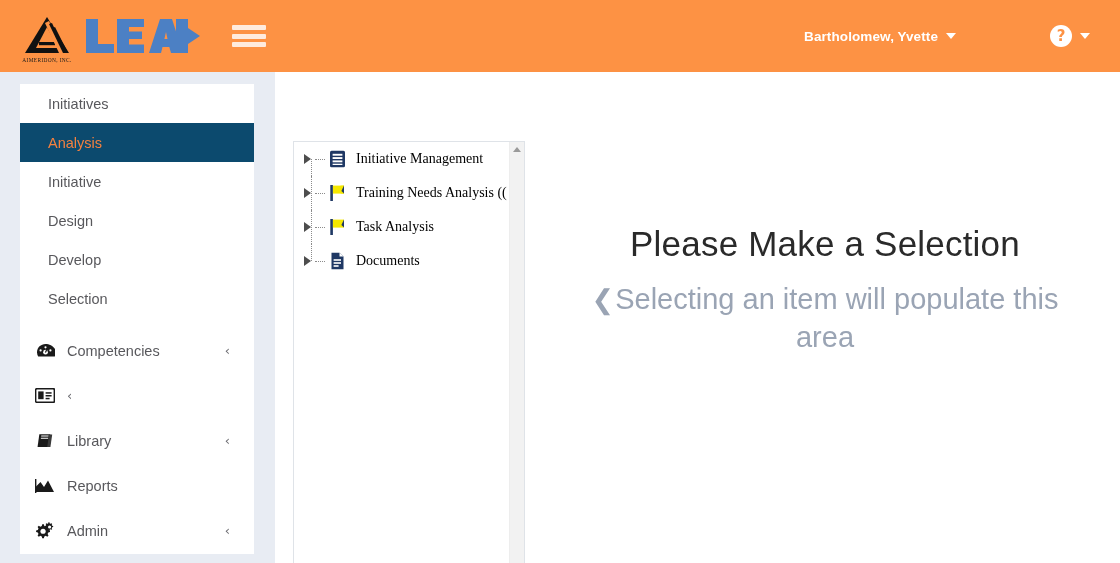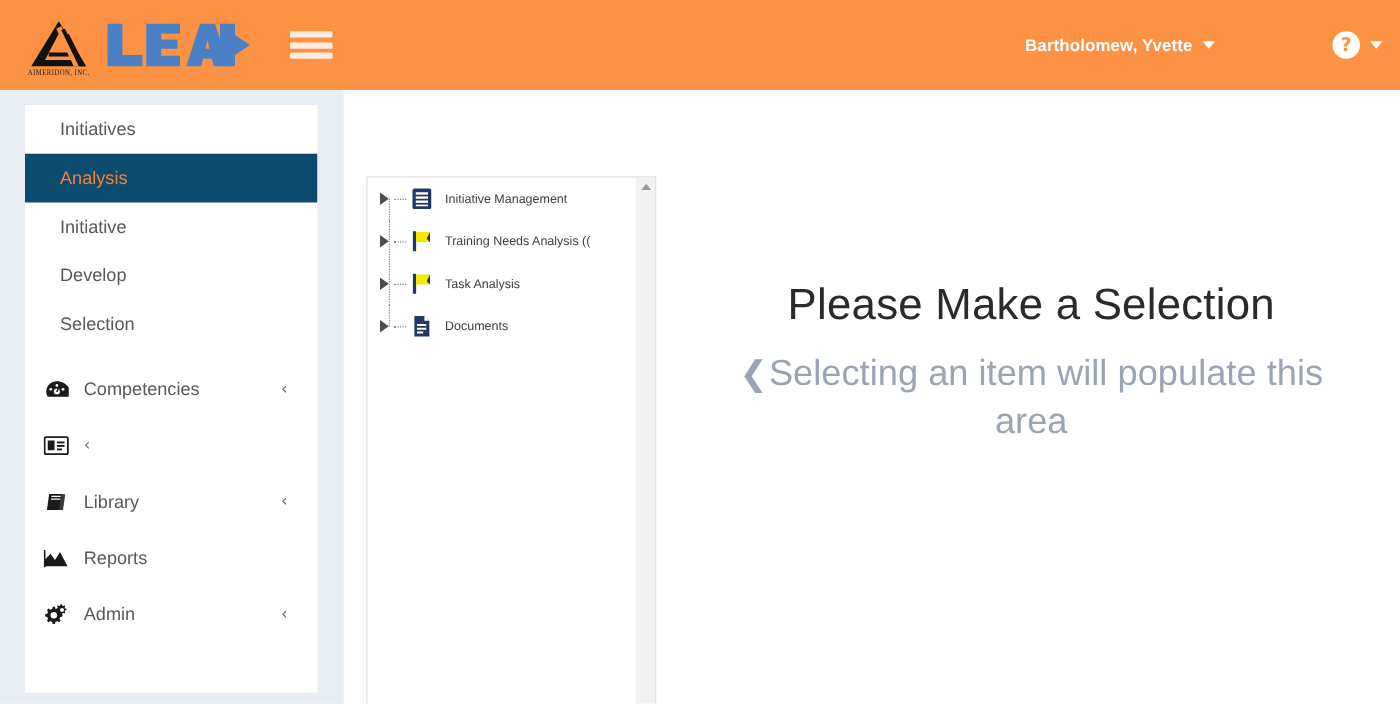--- a/index.html
+++ b/index.html
@@ -37,21 +37,21 @@
   #hamburger {
     margin-left: 30px; width: 34px; height: 26px;
     display: flex; flex-direction: column; justify-content: space-between;
     cursor: pointer; padding: 2px 0;
   }
   #hamburger span {
     display: block; height: 5px; width: 34px;
     background: rgba(255,255,255,.82); border-radius: 1px;
   }
   #header-right {
-    margin-left: auto; display: flex; align-items: center; padding-right: 14px;
+    margin-left: auto; display: flex; align-items: center; padding-right: 30px;
   }
   #user-menu {
     color: #ffffff; font-size: 13.5px; font-weight: bold;
     display: flex; align-items: center; cursor: pointer;
     letter-spacing: .1px;
   }
   .caret {
     width: 0; height: 0; margin-left: 8px;
     border-left: 5px solid transparent; border-right: 5px solid transparent;
     border-top: 6px solid #ffffff;
@@ -145,22 +145,22 @@
     position: relative; z-index: 2;
     width: 10px; border-top: 1px dotted #8b8b8b; margin-right: 3px;
     flex: 0 0 10px;
   }
   .tree-ico {
     position: relative; z-index: 2;
     width: 19px; height: 19px; margin-right: 9px; flex: 0 0 19px;
     display: flex; align-items: center; justify-content: center;
   }
   .tree-label {
-    font-size: 10px; color: #404040;
-    font-family: Liberation Sans, sans-serif;
+    font-size: 14px; color: #000000;
+    font-family: Liberation Serif, serif;
   }
 
   
   #tree-scrollbar {
     position: absolute; right: 0; top: 0;
     width: 15px; height: 100%;
     background: #f2f2f2; border-left: 1px solid #ededed;
     cursor: pointer;
   }
   #tree-scroll-up {
@@ -244,20 +244,23 @@
   <nav id="sidebar">
 
     <div class="nav-sub">
       <span>Initiatives</span>
     </div>
     <div class="nav-sub active">
       <span>Analysis</span>
     </div>
     <div class="nav-sub">
       <span>Initiative</span>
+    </div>
+    <div class="nav-sub">
+      <span>Design</span>
     </div>
     <div class="nav-sub">
       <span>Develop</span>
     </div>
     <div class="nav-sub">
       <span>Selection</span>
     </div>
 
     <div class="nav-spacer"></div>
 

